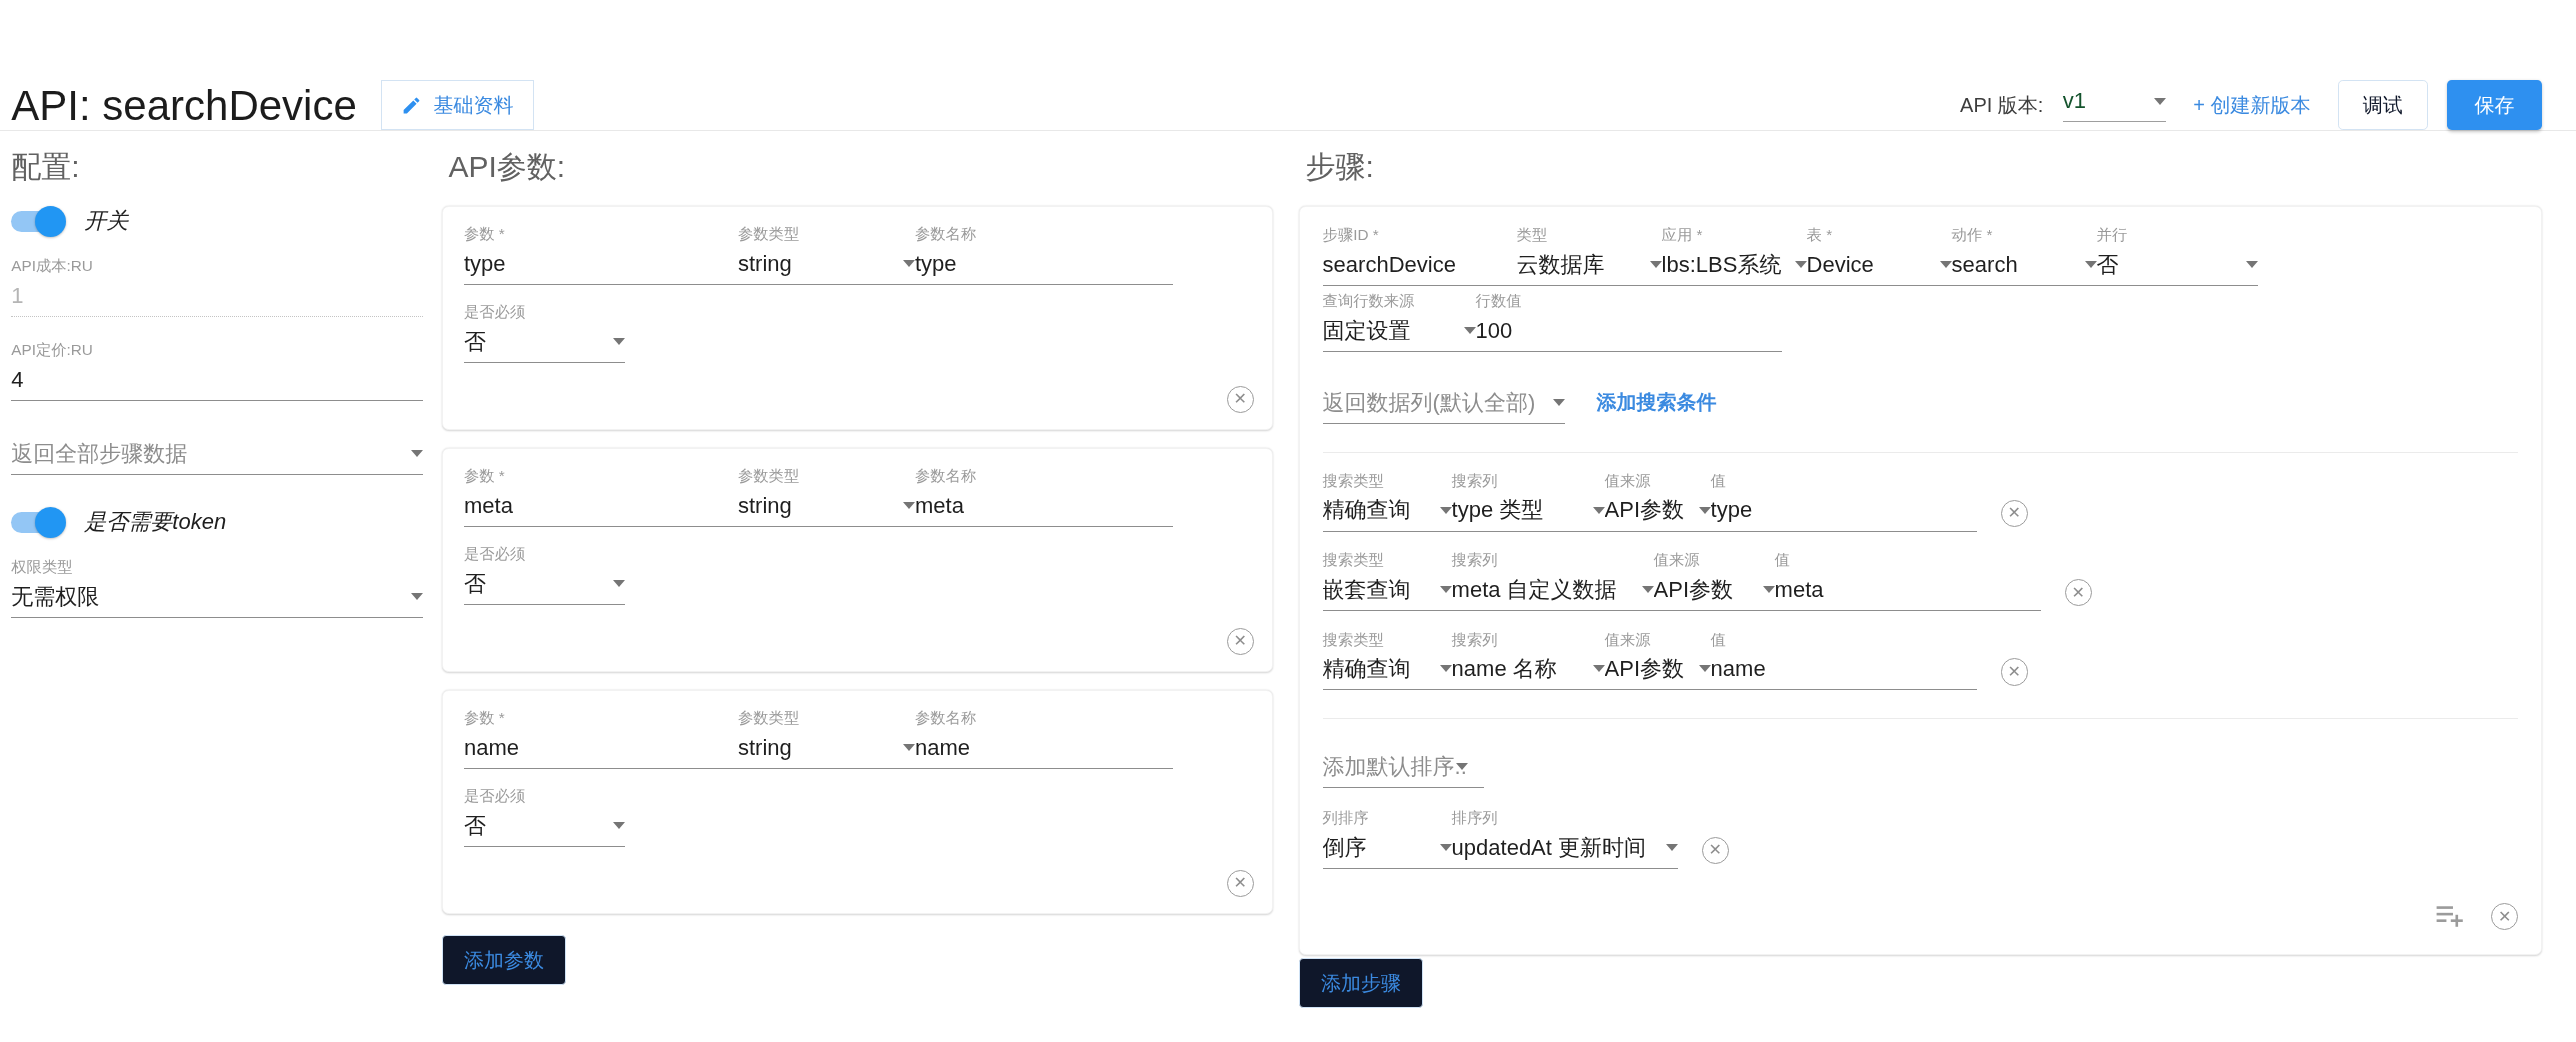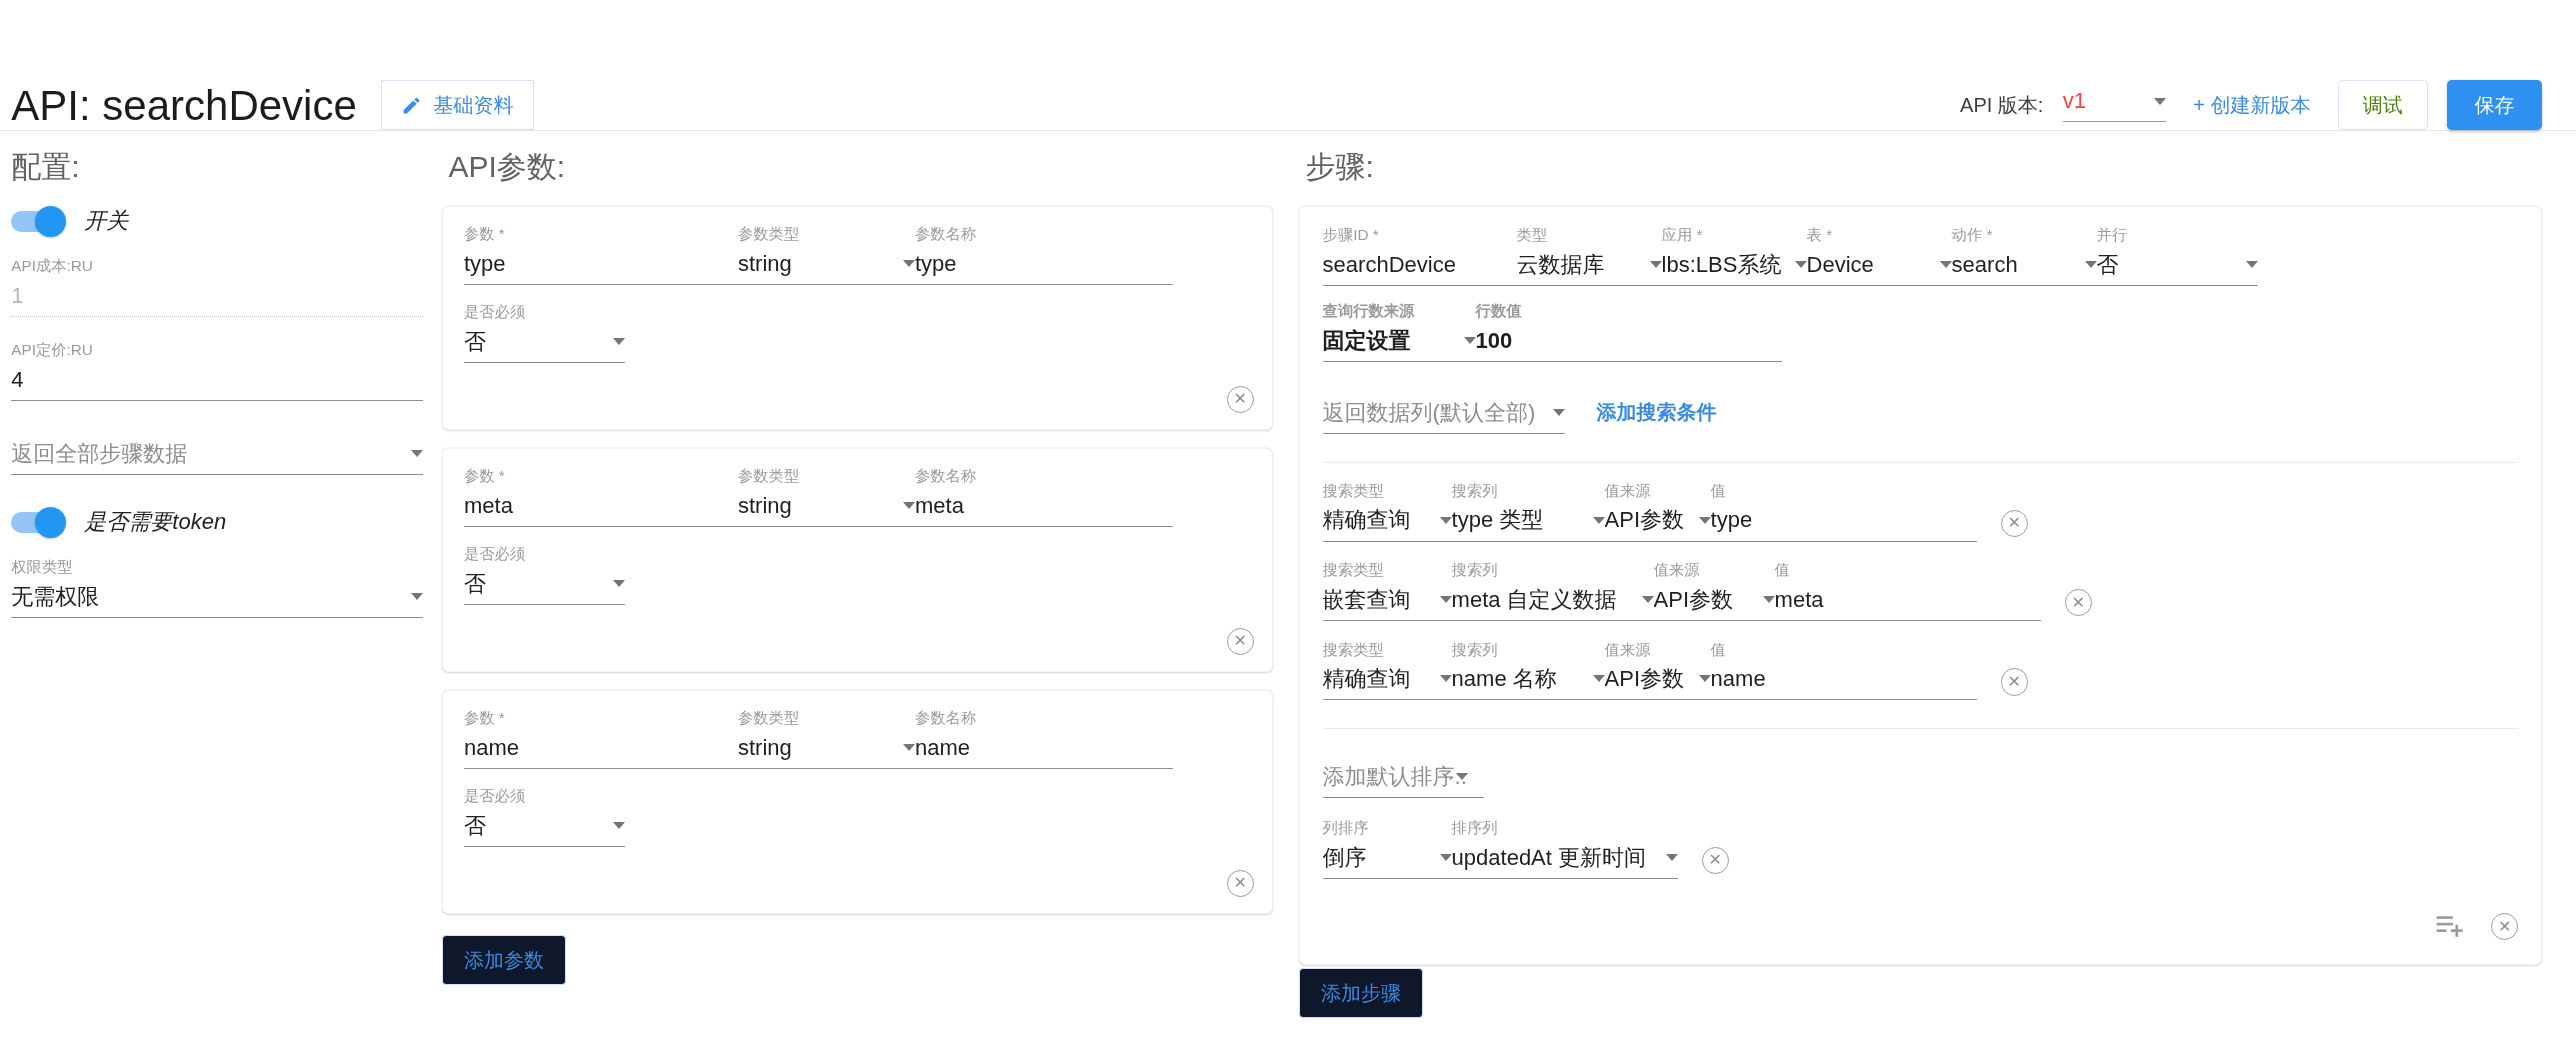--- a/index.html
+++ b/index.html
@@ -52,37 +52,37 @@
   }
   .ver-label { font-size: 20px; color: #3d3d3d; margin-right: 19.4px; white-space: nowrap; }
   .ver-select {
     position: relative;
     width: 103px;
     border-bottom: 1.3px solid #9e9e9e;
     padding-bottom: 6.5px;
     display: flex; align-items: center;
     cursor: pointer;
   }
-  .ver-select .val { font-size: 22px; color: #ef4444; }
+  .ver-select .val { font-size: 22px; color: #14532d; }
   .caret {
     width: 0; height: 0;
     border-left: 6.5px solid transparent;
     border-right: 6.5px solid transparent;
     border-top: 7.3px solid #757575;
     display: inline-block;
   }
   .ver-select .caret { margin-left: auto; }
   .new-ver-link {
     font-size: 20px; color: #3b8ae0; margin-left: 27.4px; margin-right: 27.4px;
     white-space: nowrap; cursor: pointer;
   }
   .btn-outline {
     height: 50px; padding: 0 24px;
     border: 1.3px solid #d3e3f3; border-radius: 4.8px;
-    background: #fff; color: #4d7c0f; font-size: 20px;
+    background: #fff; color: #0f172a; font-size: 20px;
     display: flex; align-items: center; cursor: pointer;
   }
   .btn-primary {
     height: 50px; padding: 0 27.4px; margin-left: 19.4px;
     border: none; border-radius: 4.8px;
     background: #2e90f0; color: #fff; font-size: 20px;
     display: flex; align-items: center; cursor: pointer;
     box-shadow: 0 1.6px 3.2px rgba(0,0,0,.22);
   }
 
@@ -175,21 +175,21 @@
 
   
   .step-card { padding: 19.4px 22.6px 24px 22.6px; }
   .step-top { display: flex; }
   .st-id   { width: 194px; }
   .st-type { width: 145px; }
   .st-app  { width: 145px; }
   .st-tbl  { width: 145px; }
   .st-act  { width: 145px; }
   .st-par  { width: 161px; }
-  .step-row2 { display: flex; margin-top: 16px; font-weight: bold; }
+  .step-row2 { display: flex; margin-top: 6px; }
   .sr-src { width: 153px; }
   .sr-val { width: 306px; }
 
   .cols-row { display: flex; align-items: flex-end; margin-top: 37px; }
   .cols-sel { width: 242px; }
   .add-cond-link {
     color: #3b8ae0; font-size: 20px; margin-left: 32px;
     padding-bottom: 8px; cursor: pointer; white-space: nowrap; font-weight: bold;
   }
   .divider { height: 0.8px; background: #ebebeb; margin: 27.4px 0 0 0; }

